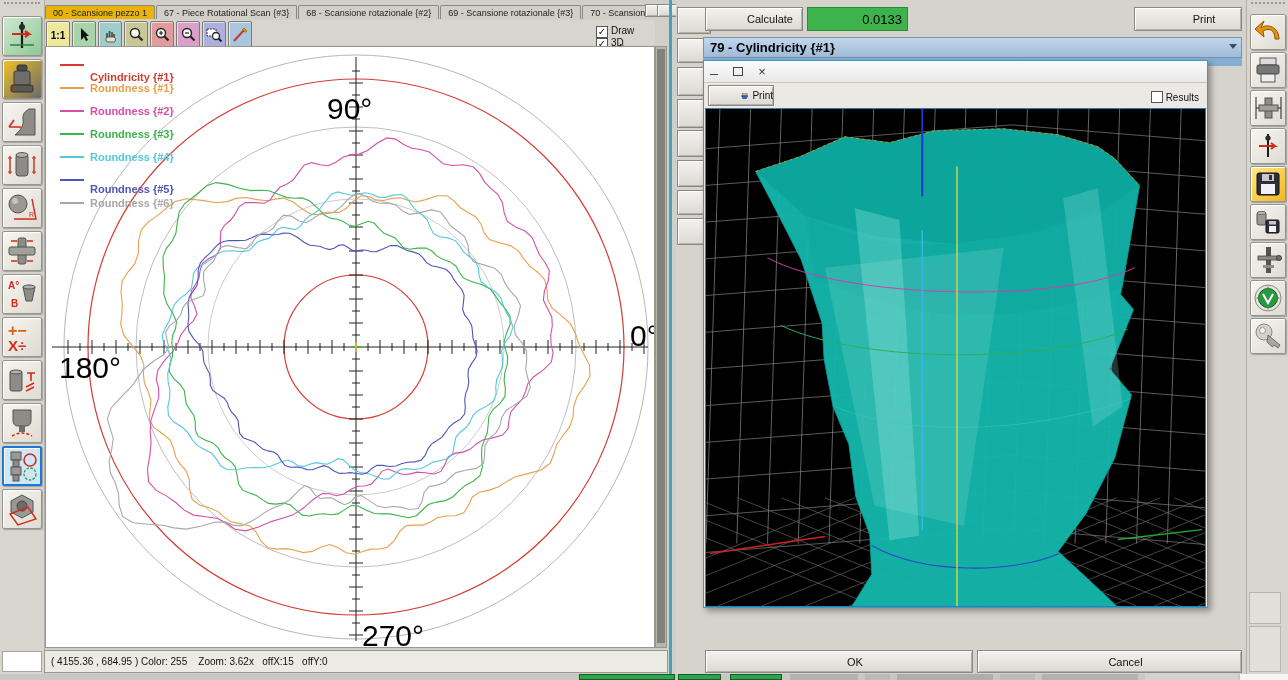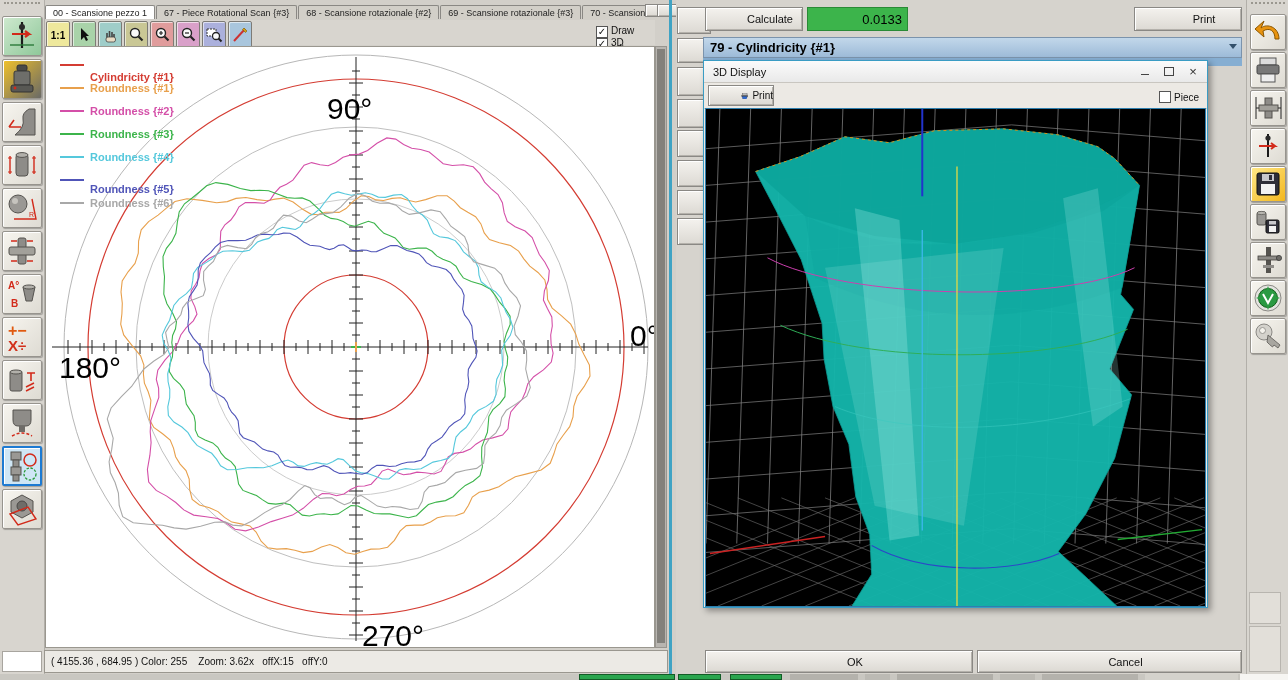--- a/index.html
+++ b/index.html
@@ -17,21 +17,21 @@
         box-shadow:inset 1px 1px 0 #fff, 1px 1px 1px rgba(0,0,0,.25);
         display:flex;align-items:center;justify-content:center;box-sizing:border-box;}
   .tool.sel{border:2px solid #1d7ad2;background:#cfe6f5;}
   .grip{height:4px;border-top:2px dotted #9a978f;}
 
   
   #tabbar{left:45px;top:2px;width:600px;height:17px;overflow:hidden;white-space:nowrap;}
   .tab{display:inline-block;padding:2px 7px 1px 7px;font-size:9px;line-height:11px;color:#222;
        border:1px solid #8a8884;border-bottom:none;background:#d2cfc8;margin-right:1px;
        border-radius:2px 2px 0 0;vertical-align:bottom;}
-  .tab.active{background:#ffffff;position:relative;z-index:2;}
+  .tab.active{background:#eab308;position:relative;z-index:2;}
   .tabscroll{width:11px;height:13px;font-size:7px;line-height:11px;text-align:center;color:#333;}
 
   
   .ptool{width:24px;height:28px;border:1px solid #7d7b76;border-radius:2px;
          display:flex;align-items:center;justify-content:center;box-sizing:border-box;
          box-shadow:inset 1px 1px 0 rgba(255,255,255,.6);}
   .cb{width:10px;height:10px;border:1px solid #555;background:#fff;display:inline-block;
       font-size:10px;line-height:9px;text-align:center;color:#111;vertical-align:-1px;}
   .cblab{font-size:10px;color:#111;margin-left:3px;}
 
@@ -477,42 +477,41 @@
   </div>
 
   <div class="abs" id="dropdownBar">
     <span class="dtext">79 - Cylindricity {#1}</span>
     <span class="chev"></span>
   </div>
   <div class="abs" style="left:703px;top:58px;width:539px;height:8px;background:#86aed2;"></div>
 
   <div class="abs" id="dlg">
     <div id="dlgTitle">
-      <span class="t">3D Display</span>
       <span class="wctl">
           <span class="wmin"></span>
         </span>
       <span class="wctl">
           <span class="wbox"></span>
         </span>
       <span class="wctl" style="font-size:13px;">×</span>
     </div>
     <div id="dlgTools">
       <div class="btn3d" id="printBtn">
         <svg width="15" height="12" viewBox="0 0 16 13">
           <rect x="3" y="0.5" width="10" height="4" fill="#e8e8e8" stroke="#444" stroke-width=".8"></rect>
           <rect x="1" y="4" width="14" height="5" rx="1" fill="#6a6a6a"></rect>
           <rect x="3.5" y="8" width="9" height="4.5" fill="#2a6ad8" stroke="#123a88" stroke-width=".8"></rect>
         </svg>
         <span>Print</span>
       </div>
     </div>
     <div id="detailWrap">
       <span class="cb" style="vertical-align:-2px;"></span>
-      <span>Piece</span>
+      <span>Results</span>
     </div>
 
     <div id="viewport">
       <svg width="499" height="497" viewBox="0 0 503 501">
         <rect x="0" y="0" width="503" height="501" fill="#000"></rect>
         <g id="grid3d">
             <line x1="14" y1="0" x2="0" y2="438" stroke="#8f8f8f" stroke-width="0.7"></line>
             <line x1="45" y1="0" x2="31" y2="438" stroke="#8f8f8f" stroke-width="0.7"></line>
             <line x1="76" y1="0" x2="62" y2="438" stroke="#8f8f8f" stroke-width="0.7"></line>
             <line x1="107" y1="0" x2="93" y2="438" stroke="#8f8f8f" stroke-width="0.7"></line>

